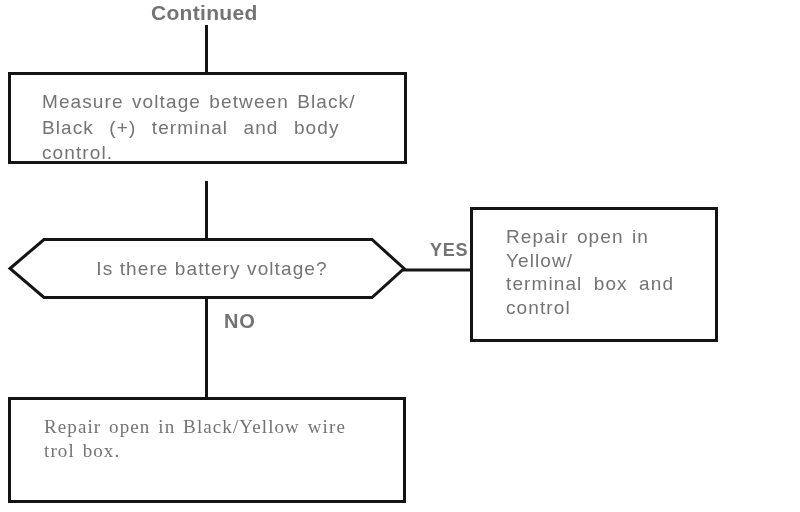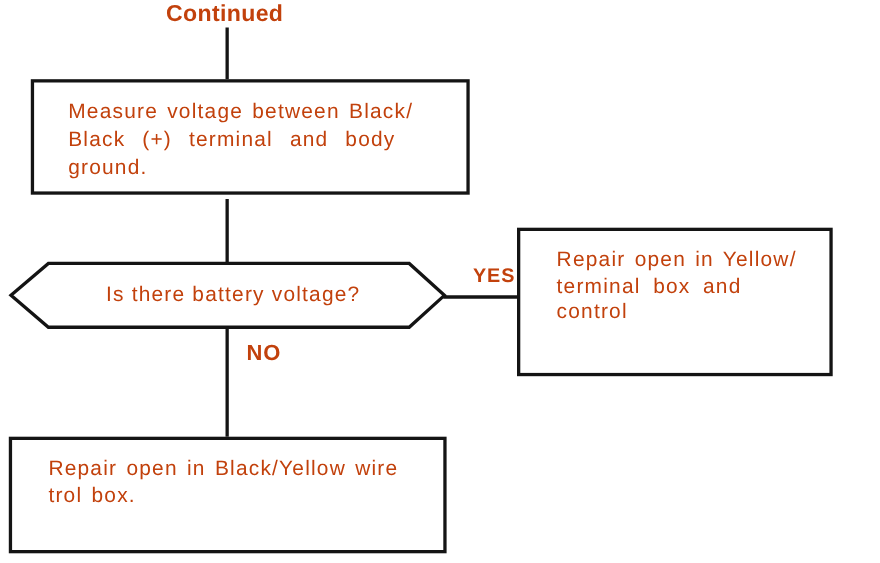--- a/index.html
+++ b/index.html
@@ -2,21 +2,21 @@
 <html><head>
 <meta charset="utf-8">
 <style>
   html, body { margin: 0; padding: 0; background: #ffffff; }
   .stage {
     position: relative;
     width: 800px;
     height: 512px;
     background: #ffffff;
     font-family: "Liberation Sans", sans-serif;
-    color: #c2410c;
+    color: #737373;
     overflow: hidden;
     border-radius: 19px;
   }
   .continued {
     position: absolute;
     left: 151px;
     top: 1px;
     font-size: 21px;
     font-weight: 700;
     letter-spacing: 0.3px;
@@ -32,36 +32,36 @@
     position: absolute;
     box-sizing: border-box;
     border: 3px solid #141414;
     background: #ffffff;
     font-size: 19px;
     letter-spacing: 1.1px;
     word-spacing: 2px;
   }
   .box-measure {
     left: 8px; top: 72px;
-    width: 399px; height: 105px;
+    width: 399px; height: 92px;
     padding: 14px 10px 0 31px;
     line-height: 25.5px;
-    margin-left: 20px;
   }
   .box-yes {
     left: 470px; top: 207px;
-    width: 287px; height: 135px;
+    width: 248px; height: 135px;
     padding: 15px 8px 0 33px;
     line-height: 23.6px;
   }
   .box-no {
     left: 8px; top: 397px;
     width: 398px; height: 106px;
     padding: 15px 8px 0 33px;
     line-height: 24px;
+    font-family: Liberation Serif, serif;
   }
   .ws  { word-spacing: 9px; }
   .ws2 { word-spacing: 5px; }
   .decision-question {
     position: absolute;
     left: 48px; top: 241px;
     width: 328px; height: 56px;
     display: flex;
     align-items: center;
     justify-content: center;
@@ -107,21 +107,21 @@
     <line x1="206.5" y1="296" x2="206.5" y2="400" stroke="#141414" stroke-width="3"></line>
     <line x1="403" y1="270" x2="472" y2="270" stroke="#141414" stroke-width="3"></line>
     <polygon points="10,268.5 44,239.5 372,239.5 404,268.5 372,297.5 44,297.5" fill="#ffffff" stroke="#141414" stroke-width="3"></polygon>
   </svg>
 
   <div class="continued">Continued</div>
 
   <div class="pbox box-measure">
     <div>Measure voltage between Black/</div>
     <div class="ws">Black (+) terminal and body</div>
-    <div>ground.</div>
+    <div>control.</div>
   </div>
 
   <div class="decision-question">Is there battery voltage?</div>
 
   <div class="branch-label label-yes">YES</div>
 
   <div class="branch-label label-no">NO</div>
 
   <div class="pbox box-yes">
     <div>Repair open in Yellow/</div>

